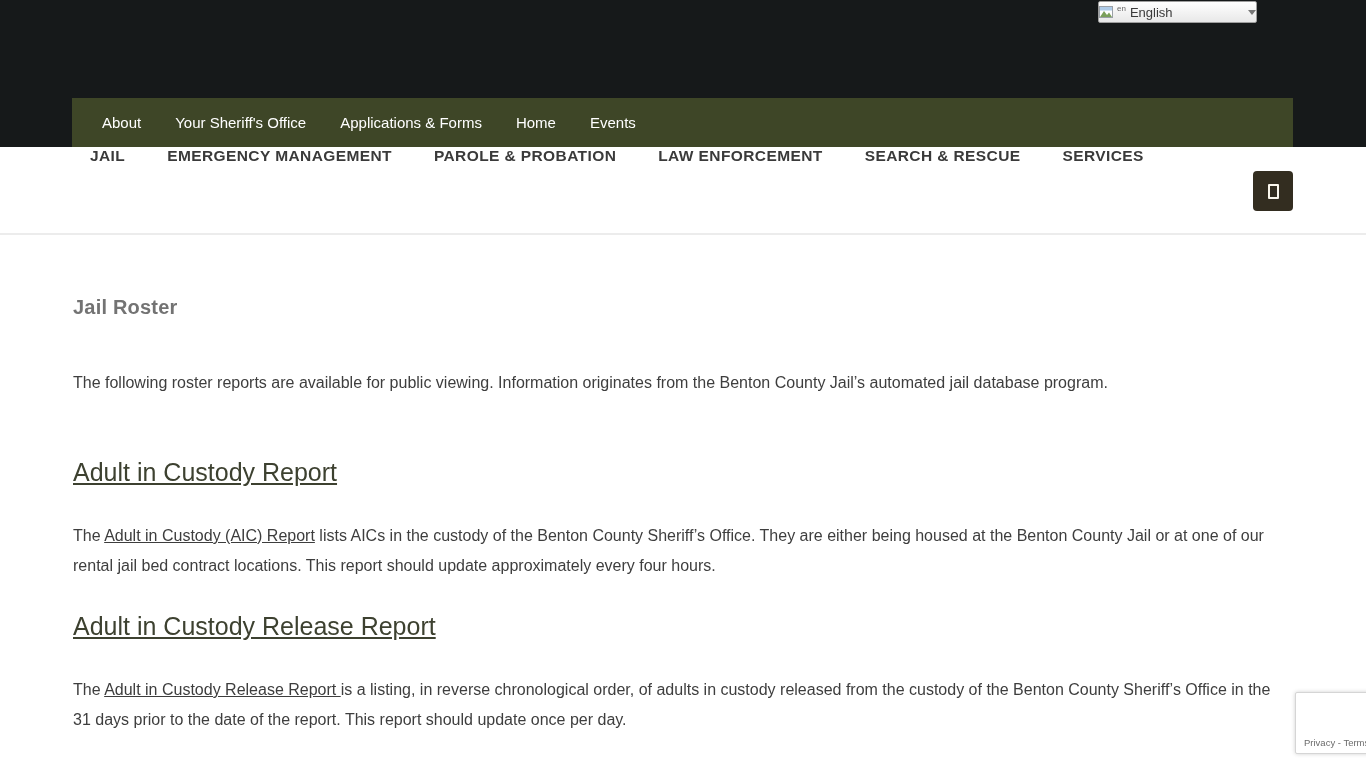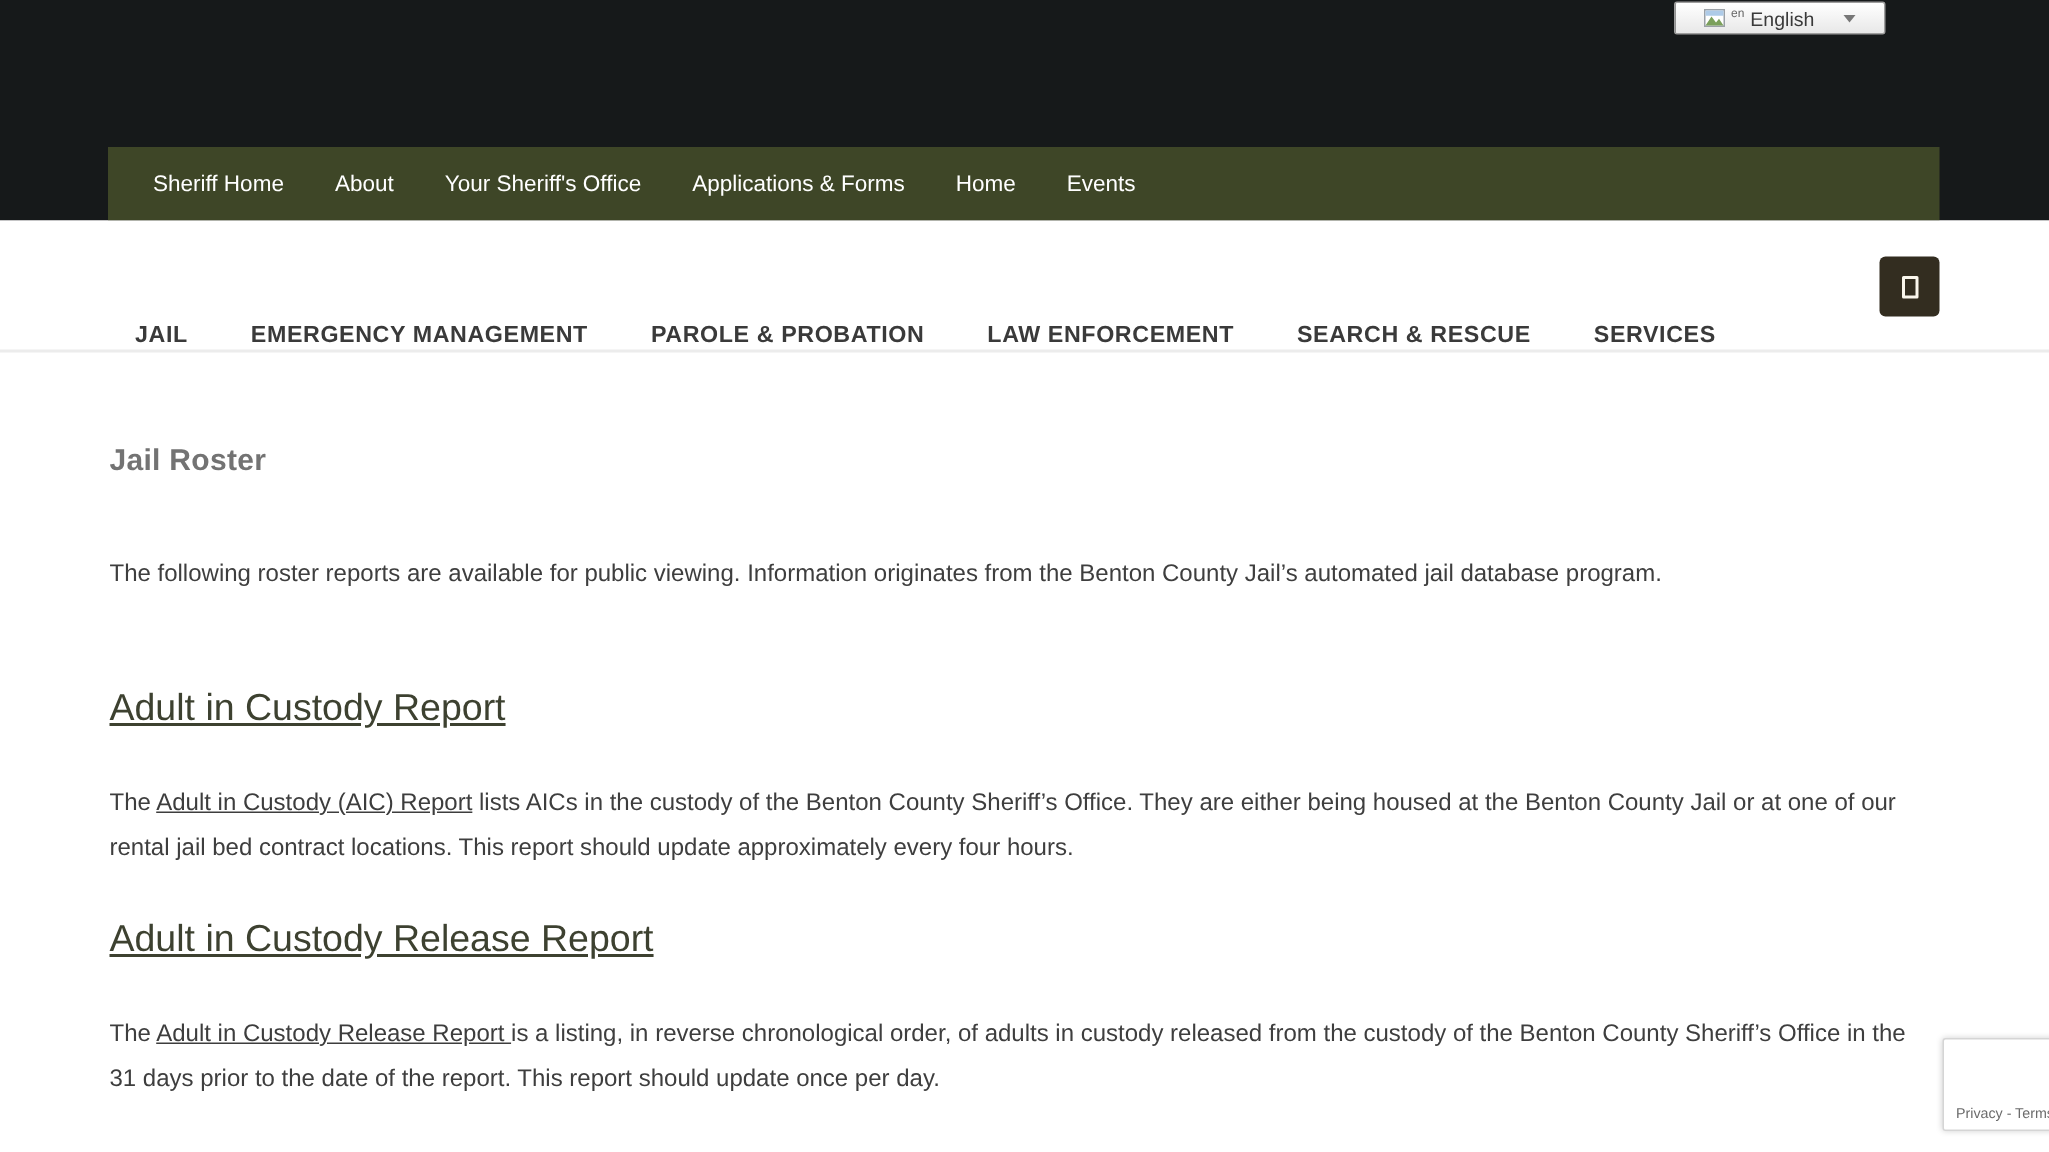--- a/index.html
+++ b/index.html
@@ -10,24 +10,24 @@
   }
 
   
   .top-header {
     position:absolute; left:0; top:0; width:1366px; height:147px;
     background:#16191a;
   }
 
   
   .translate-widget {
-    position:absolute; top:1px; right:109px; width:141px; height:22px;
+    position:absolute; top:1px; right:109px; width:159px; height:22px;
     background:linear-gradient(#ffffff,#e8e8e8);
     border:1px solid #9e9e9e; border-radius:2px;
-    display:flex; align-items:center; padding:0 19px; gap:4px;
+    display:flex; align-items:center; padding:0 0; gap:4px;
     cursor:pointer;
   }
   .translate-widget .flag-alt {
     font-size:8px; color:#666; align-self:flex-start; margin-top:2px;
   }
   .translate-widget .lang-label { font-size:13px; color:#3a3a3a; }
   .translate-widget .chevron {
     margin-left:auto; width:0; height:0;
     border-left:4px solid transparent; border-right:4px solid transparent;
     border-top:5px solid #777;
@@ -53,21 +53,21 @@
     text-decoration:none; cursor:pointer; white-space:nowrap;
   }
 
   
   .dept-nav {
     position:absolute; left:0; top:147px; width:1366px; height:88px;
     background:#ffffff; border-bottom:2px solid #ececec;
   }
   .dept-nav .items {
     position:absolute; left:90px; top:0; height:86px;
-    display:flex; align-items:flex-end; gap:42px;
+    display:flex; align-items:flex-start; gap:42px;
   }
   .dept-nav a {
     color:#3a3a3a; font-size:15.5px; font-weight:bold; letter-spacing:.4px;
     text-decoration:none; cursor:pointer; white-space:nowrap;
   }
   .search-btn {
     position:absolute; right:73px; top:24px; width:40px; height:40px;
     background:#332d20; border:none; border-radius:4px; cursor:pointer;
     display:flex; align-items:center; justify-content:center;
   }
@@ -120,21 +120,20 @@
       <polygon points="1,11 5,5 8,9 10,6.5 13,11" fill="#7ba05b"></polygon>
       <rect x="1" y="1" width="12" height="3.5" fill="#aecbe8"></rect>
     </svg>
     <span class="flag-alt">en</span>
     <span class="lang-label">English</span>
     <span class="chevron"></span>
   </div>
 
 
   <nav class="main-nav">
-    <a>Sheriff Home</a>
     <a>About</a>
     <a>Your Sheriff's Office</a>
     <a>Applications &amp; Forms</a>
     <a>Home</a>
     <a>Events</a>
   </nav>
 </div>
 
 <div class="dept-nav">
   <div class="items">

